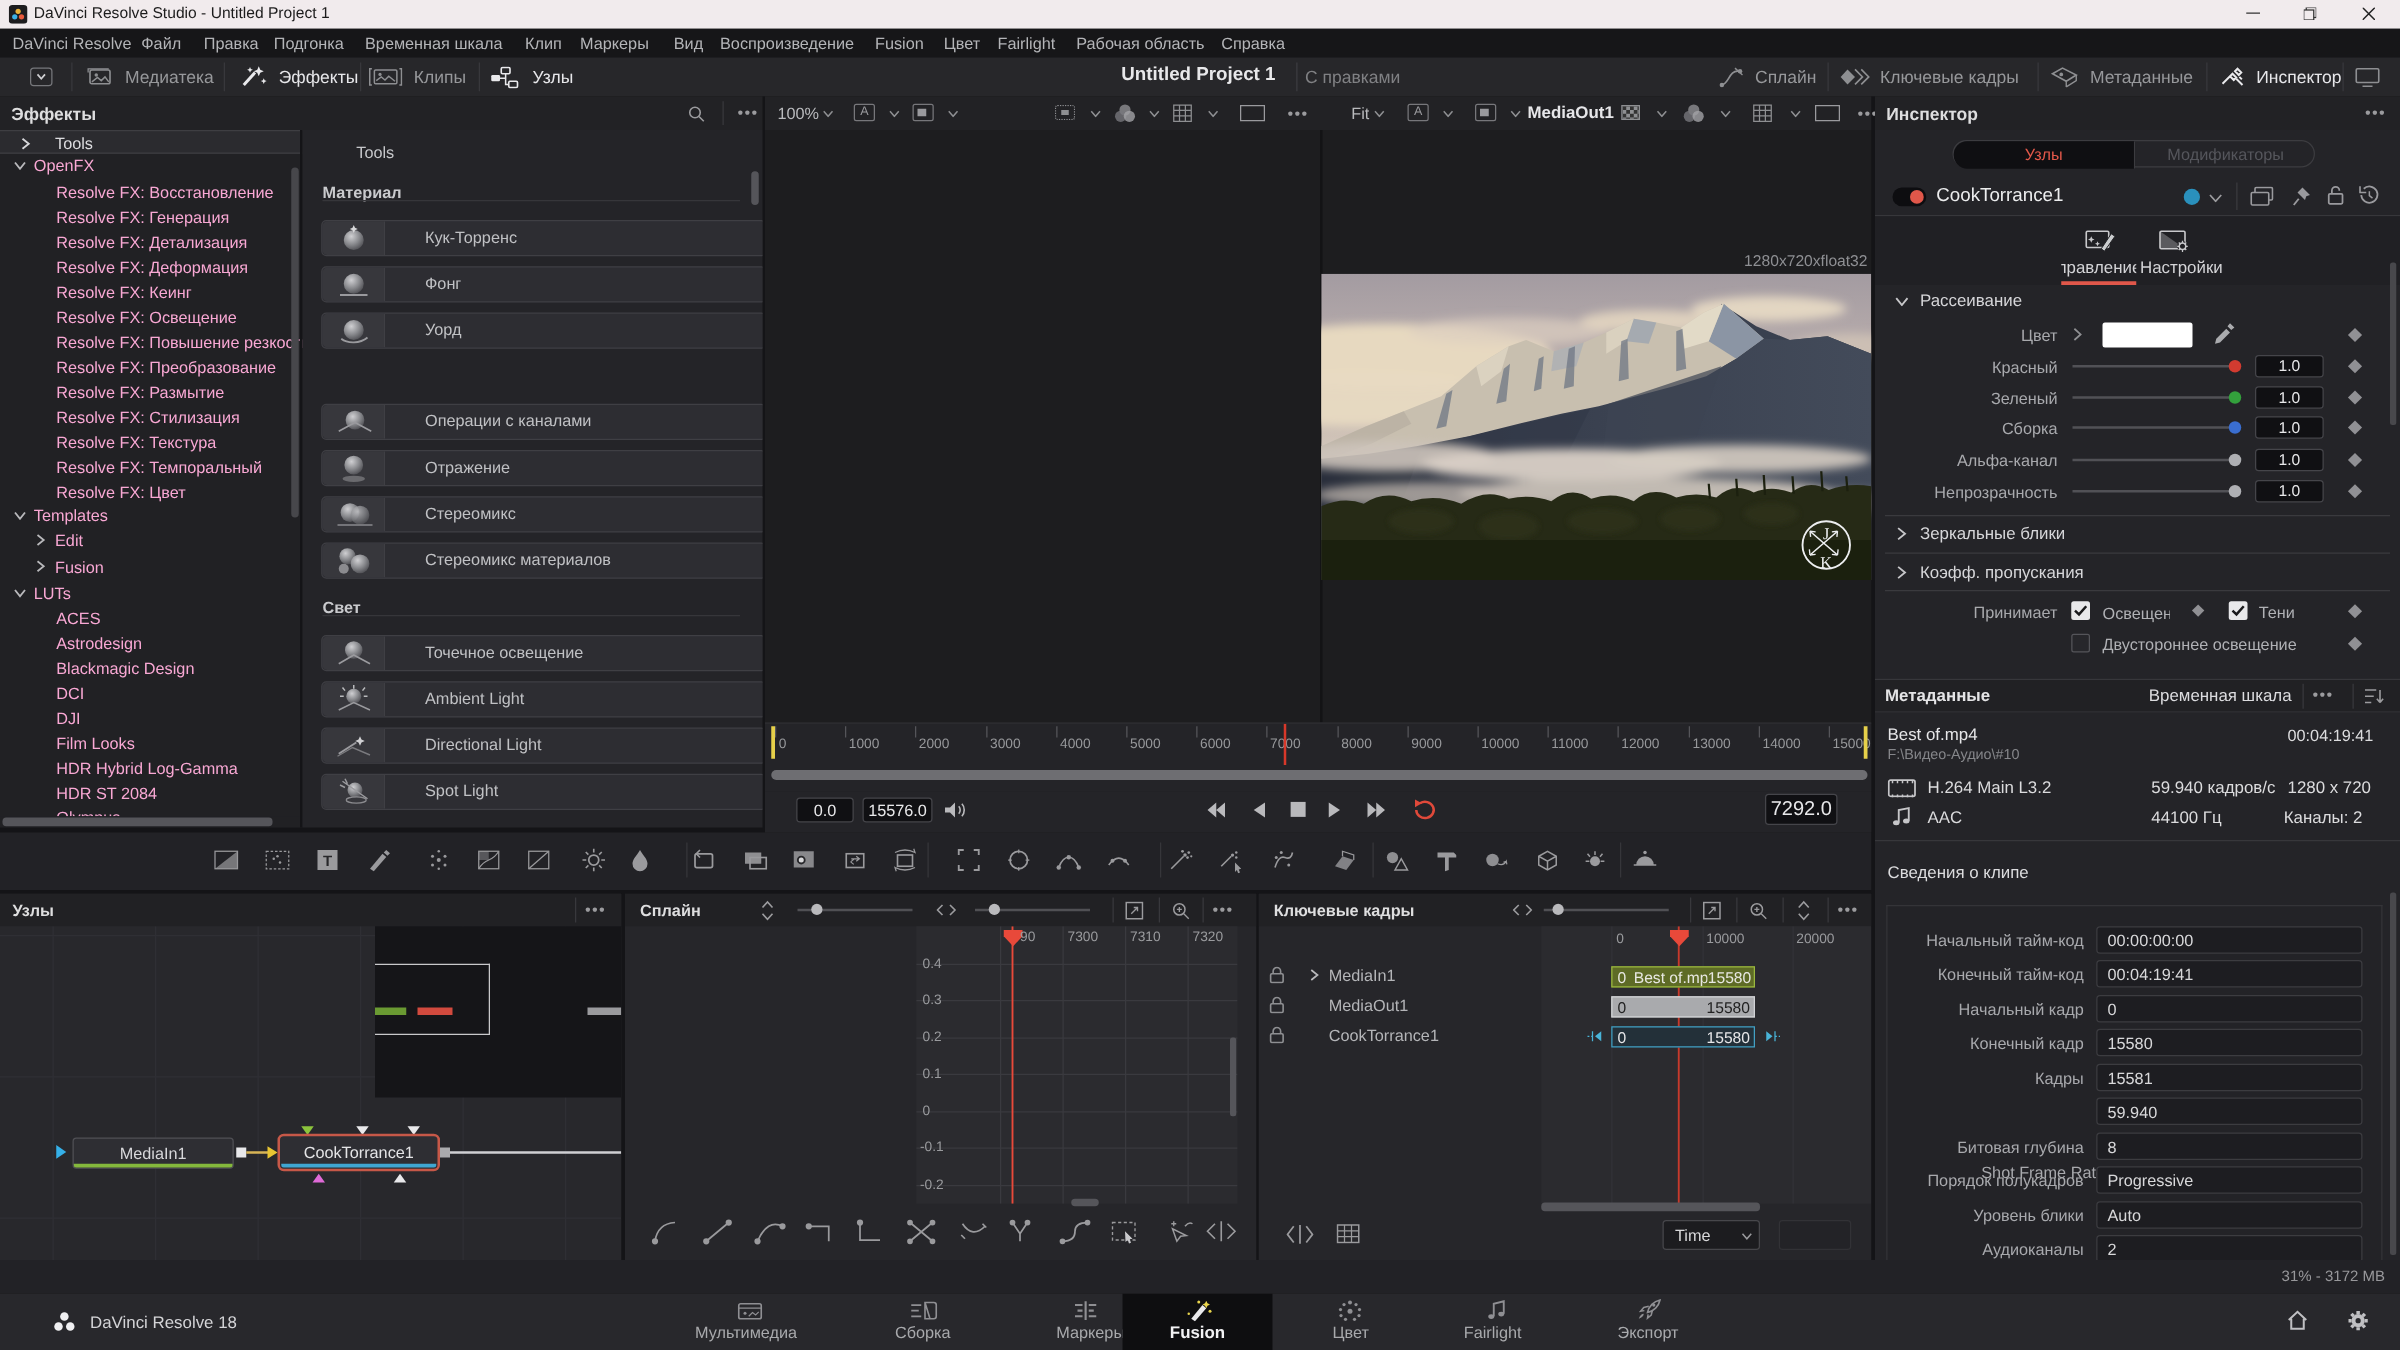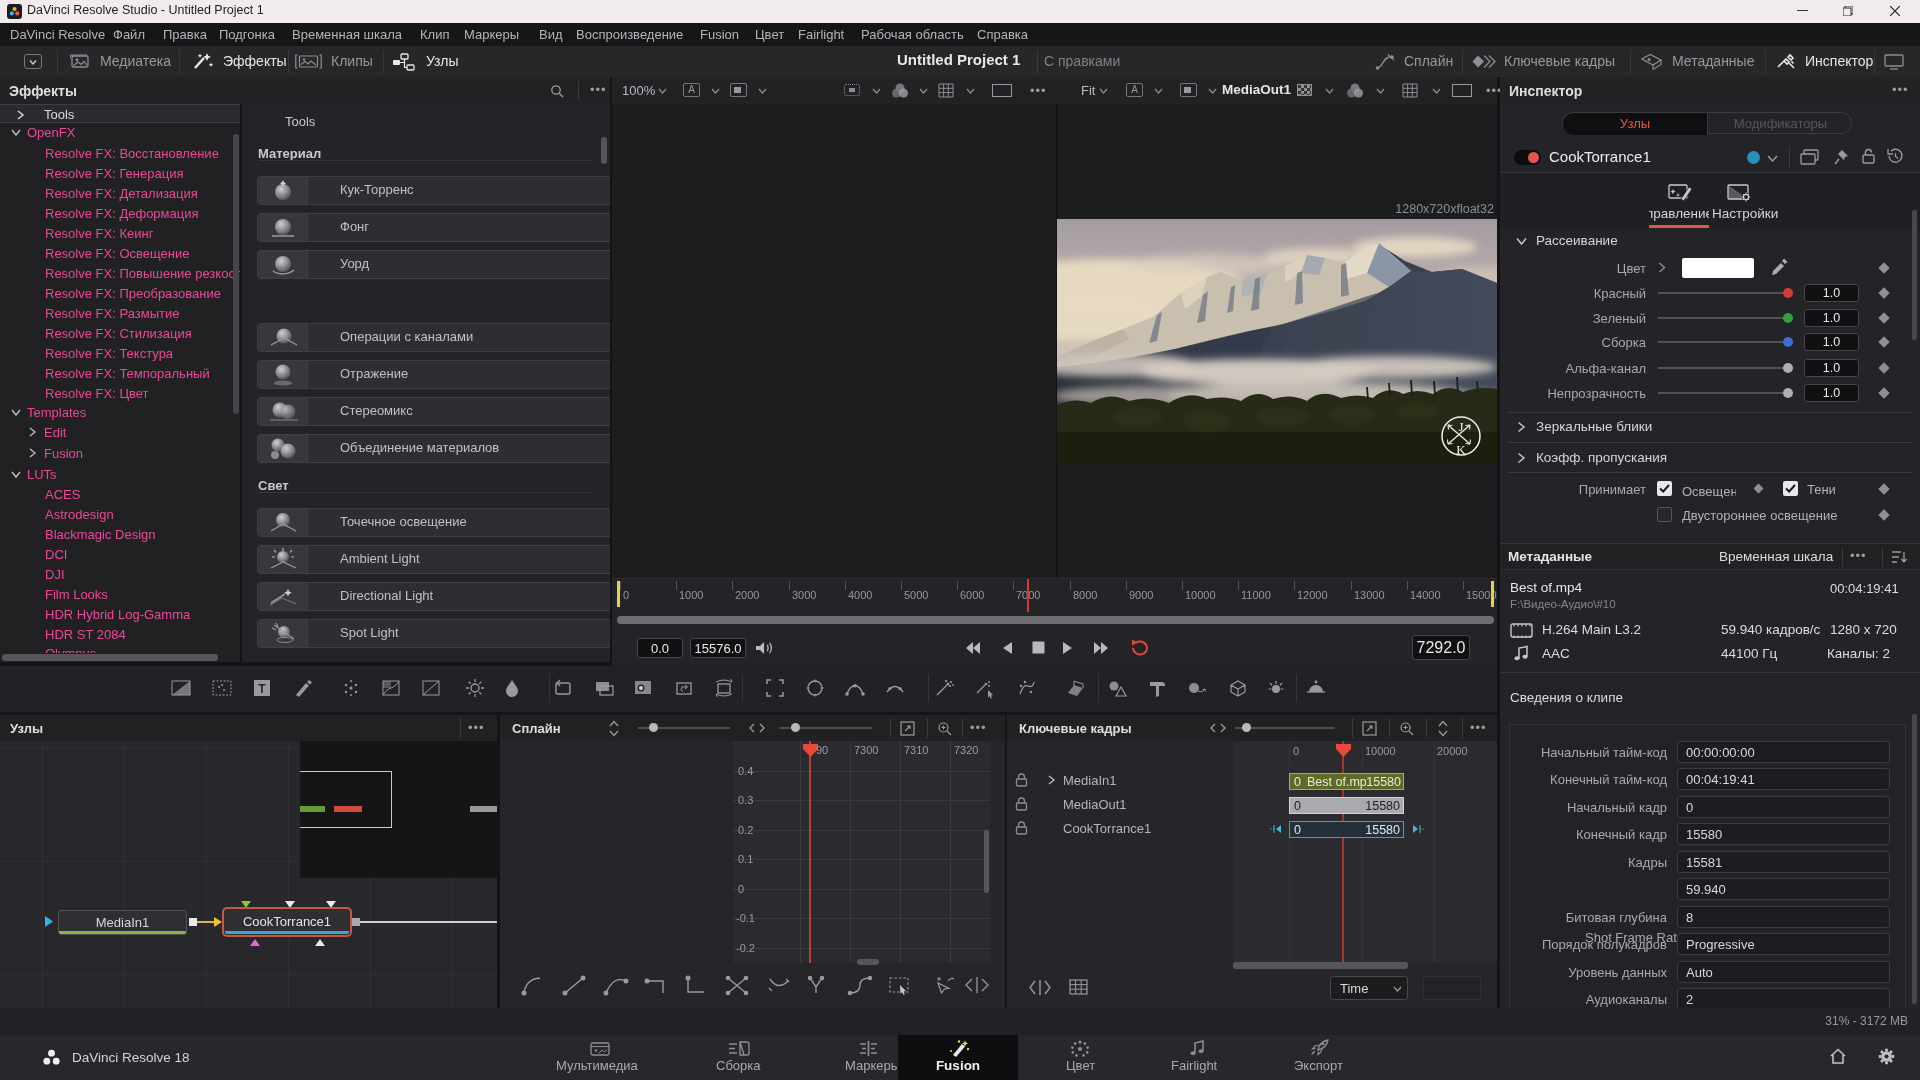--- a/index.html
+++ b/index.html
@@ -1,20 +1,20 @@
 <!DOCTYPE html>
 <html><head>
 <meta charset="utf-8">
 <style>
   * { margin:0; padding:0; box-sizing:border-box; }
   html,body { width:1920px; height:1080px; overflow:hidden; background:#111; }
   body { font-family:"Liberation Sans", sans-serif; -webkit-font-smoothing:antialiased; }
   .abs { position:absolute; }
   #stage { position:relative; width:1920px; height:1080px; background:#141417; }
-  .lbl { color:#ec4899; font-size:13px; }
+  .lbl { color:#f9a8d4; font-size:13px; }
   .dia { position:absolute; width:8px; height:8px; background:#909094; transform:rotate(45deg); }
   .hline { position:absolute; height:1px; background:#3a3a3e; }
   .panelhead { color:#dededf; font-size:13px; font-weight:bold; }
   .dots { color:#9b9b9e; font-size:13px; letter-spacing:1px; }
   .fxrow { position:absolute; left:15px; width:356px; height:29px; background:#2d2d32; border:1px solid #3f3f44; border-radius:4px; }
   .fxico { position:absolute; left:0; top:0; width:50px; height:27px; background:#37373c; border-right:1px solid #3f3f44; border-radius:4px 0 0 4px; overflow:hidden; }
   .fxlbl { position:absolute; left:82px; top:5px; font-size:13px; color:#c0c1c4; }
   .ins-lbl { position:absolute; font-size:13px; color:#a8a9ad; text-align:right; }
   .vbox { position:absolute; background:#101013; border:1px solid #45454a; border-radius:3px; color:#e8e8ea; text-align:center; }
   .kfin { position:absolute; left:177px; width:213px; height:22px; background:#1d1d21; border:1px solid #3c3c40; border-radius:3px; color:#d8d8da; font-size:13px; line-height:21px; padding-left:8px; }
@@ -333,21 +333,21 @@
             <path d="M12 22 L40 22" stroke="#8a8a8e" stroke-width="1.2"></path>
           </svg></div>
         <span class="fxlbl">Стереомикс</span>
       </div>
   <div class="fxrow" style="top:330px;">
         <div class="fxico"><svg width="50" height="27">
             <circle cx="20" cy="10" r="6.5" fill="url(#sph)"></circle>
             <circle cx="30" cy="16" r="7.5" fill="url(#sph)"></circle>
             <circle cx="17" cy="20" r="4" fill="#8b8b8f"></circle>
           </svg></div>
-        <span class="fxlbl">Объединение материалов</span>
+        <span class="fxlbl">Стереомикс материалов</span>
       </div>
   <span class="abs" style="left:16px;top:374px;color:#c9cacd;font-size:13px;font-weight:bold;">Свет</span>
   <div class="hline" style="left:16px;top:388px;width:334px;background:#36363a;"></div>
   <div class="fxrow" style="top:404px;">
         <div class="fxico"><svg width="50" height="27">
             <circle cx="25" cy="11" r="7" fill="url(#sph)"></circle>
             <path d="M13 22 L25 15 L38 22" stroke="#9a9a9e" stroke-width="1.3" fill="none"></path>
           </svg></div>
         <span class="fxlbl">Точечное освещение</span>
       </div>
@@ -1074,21 +1074,21 @@
 
   <div class="abs" style="left:9px;top:620px;width:397px;height:284px;background:#232327;border:1px solid #343438;border-bottom:none;"></div>
   <div class="abs ins-lbl" style="left:27px;top:641px;width:140px;">Начальный тайм-код</div>
   <div class="abs ins-lbl" style="left:27px;top:668px;width:140px;">Конечный тайм-код</div>
   <div class="abs ins-lbl" style="left:27px;top:696px;width:140px;">Начальный кадр</div>
   <div class="abs ins-lbl" style="left:27px;top:723px;width:140px;">Конечный кадр</div>
   <div class="abs ins-lbl" style="left:27px;top:751px;width:140px;">Кадры</div>
   <div class="abs ins-lbl" style="left:44px;top:778px;width:140px;margin-top:48px;">Shot Frame Rate</div>
   <div class="abs ins-lbl" style="left:27px;top:806px;width:140px;">Битовая глубина</div>
   <div class="abs ins-lbl" style="left:12px;top:833px;width:155px;white-space:nowrap;">Порядок полукадров</div>
-  <div class="abs ins-lbl" style="left:27px;top:861px;width:140px;">Уровень данных</div>
+  <div class="abs ins-lbl" style="left:27px;top:861px;width:140px;">Уровень блики</div>
   <div class="abs ins-lbl" style="left:27px;top:888px;width:140px;">Аудиоканалы</div>
   <div class="kfin" style="top:637px;">00:00:00:00</div>
   <div class="kfin" style="top:664px;">00:04:19:41</div>
   <div class="kfin" style="top:692px;">0</div>
   <div class="kfin" style="top:719px;">15580</div>
   <div class="kfin" style="top:747px;">15581</div>
   <div class="kfin" style="top:774px;">59.940</div>
   <div class="kfin" style="top:802px;">8</div>
   <div class="kfin" style="top:829px;">Progressive</div>
   <div class="kfin" style="top:857px;">Auto</div>

